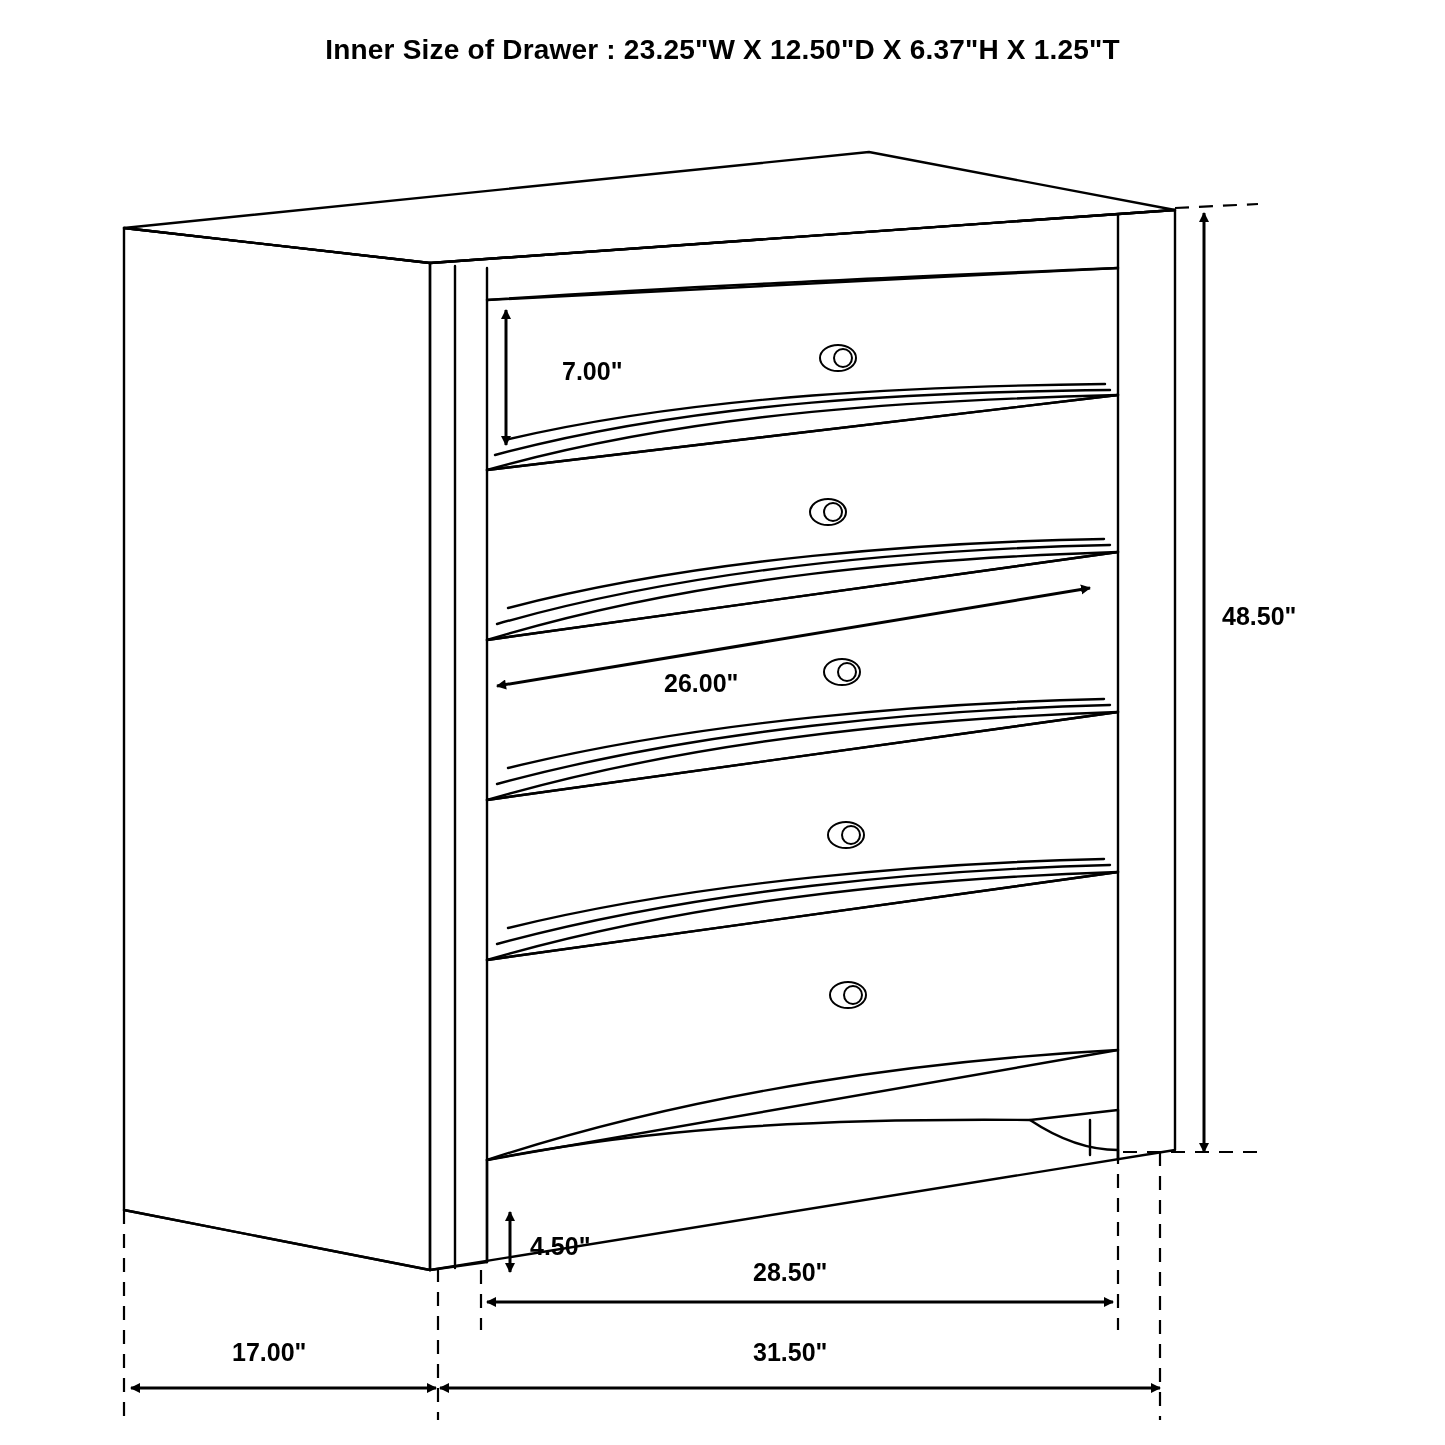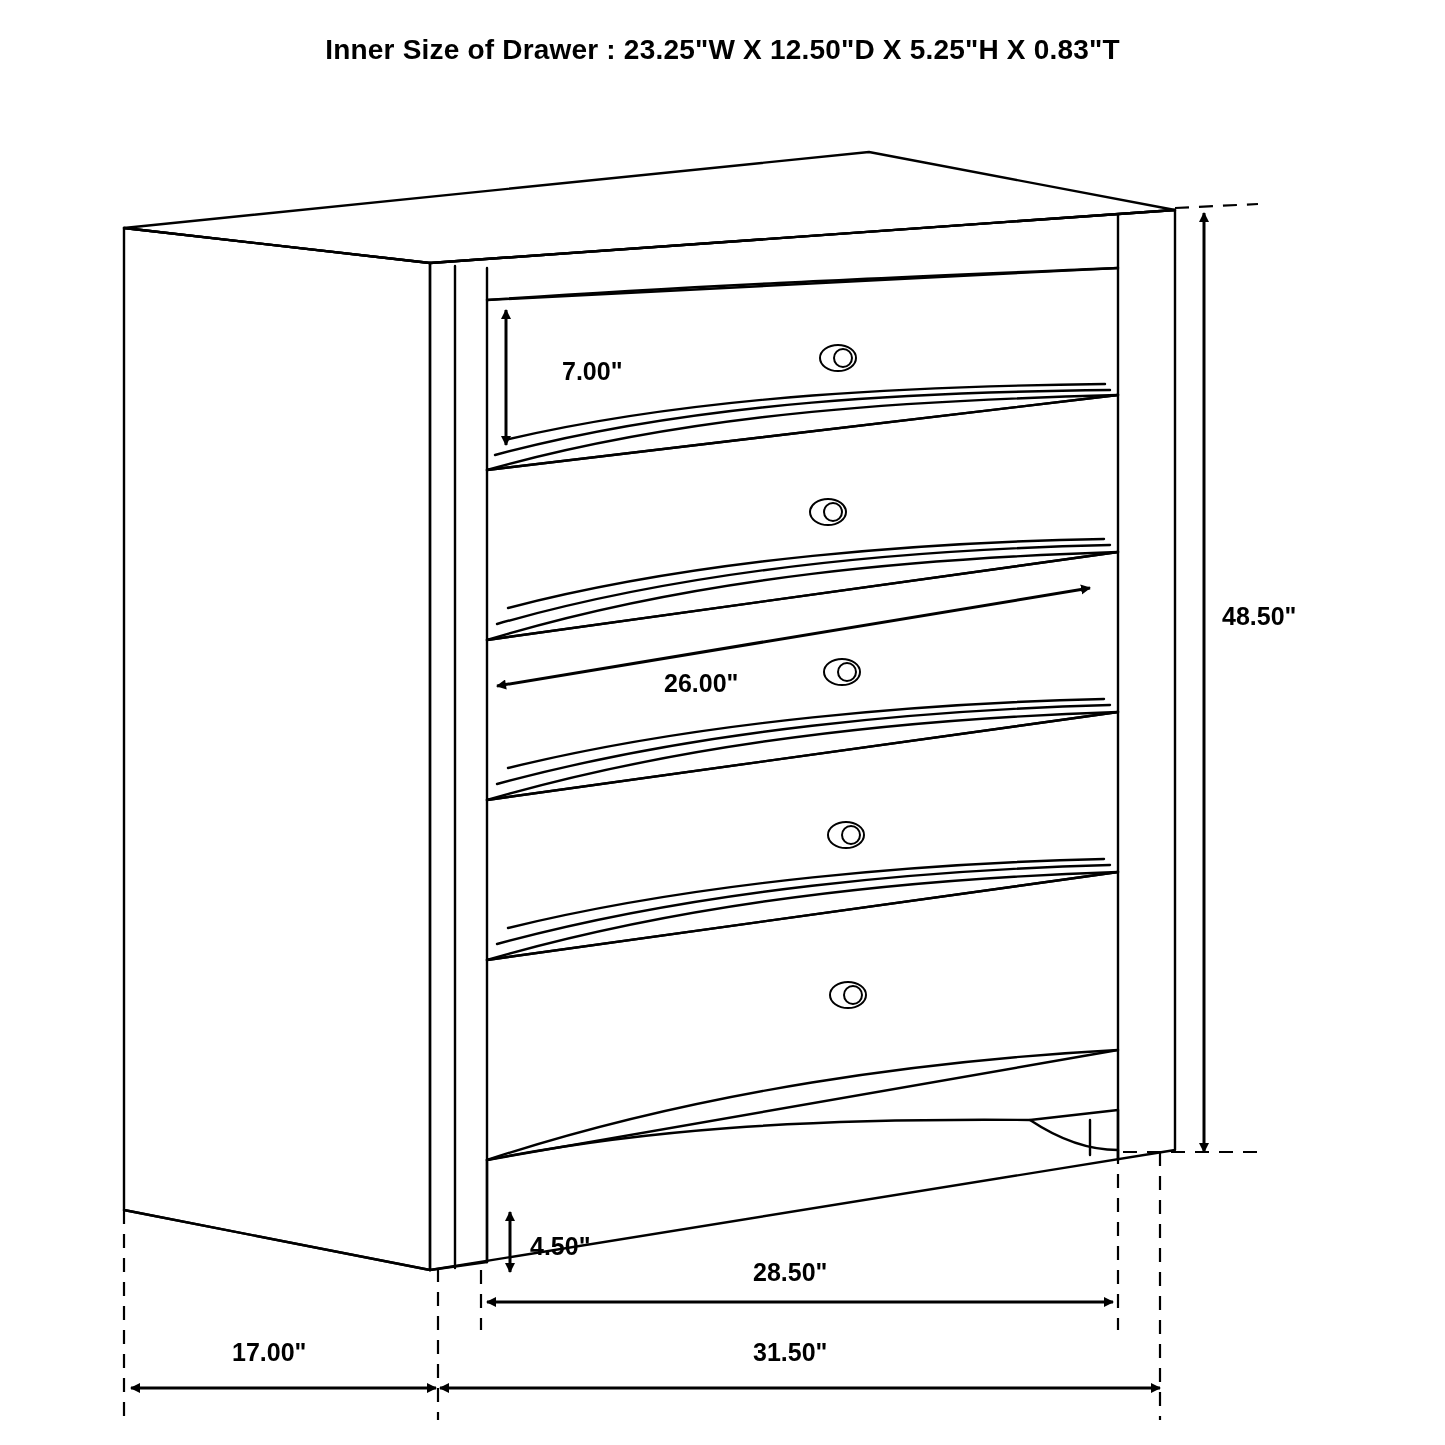--- a/index.html
+++ b/index.html
@@ -43,21 +43,21 @@
     font-size: 25px;
     font-weight: bold;
     white-space: nowrap;
   }
 </style>
 </head>
 <body>
 
 <div id="diagram-root">
 
-  <div class="title">Inner Size of Drawer : 23.25"W X 12.50"D X 5.25"H X 0.83"T</div>
+  <div class="title">Inner Size of Drawer : 23.25"W X 12.50"D X 6.37"H X 1.25"T</div>
 
   <svg width="1445" height="1445" viewBox="0 0 1445 1445">
     <g fill="none" stroke="#000000" stroke-width="2.4" stroke-linejoin="round" stroke-linecap="round">
 
       <path d="M124 228 L 869 152 L 1175 210 L 430 263 Z"></path>
 
       <path d="M124 228 L 124 1210 L 430 1270 L 430 263 Z"></path>
 
       <path d="M430 263 L 1175 210 L 1175 1150 L 430 1270 Z"></path>
 

